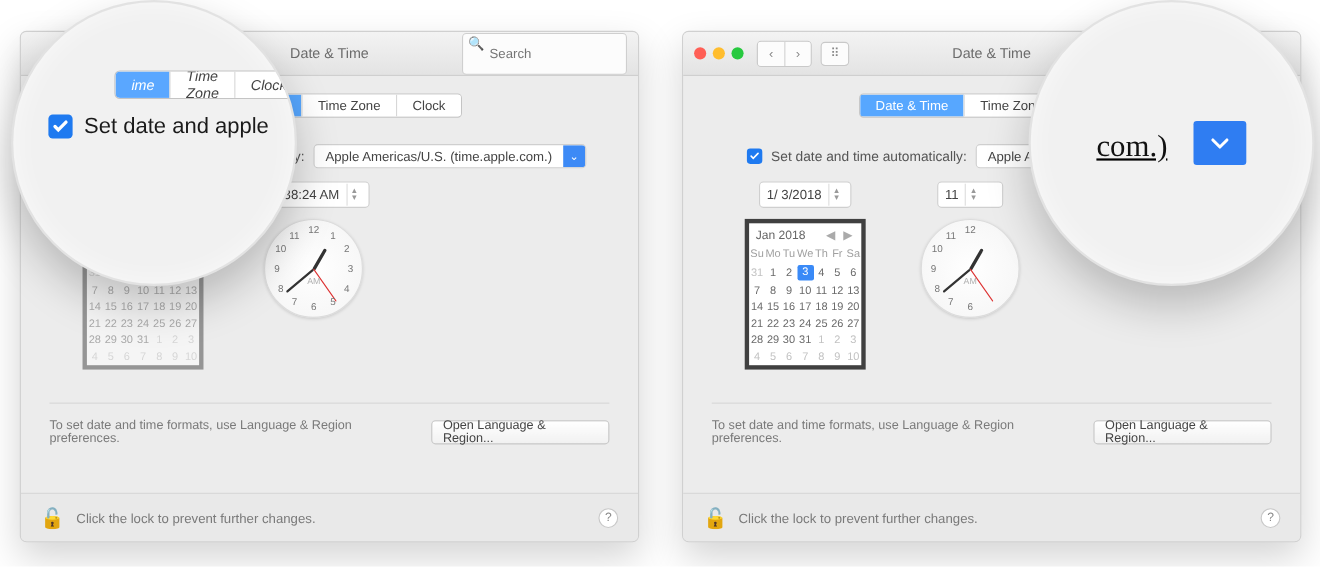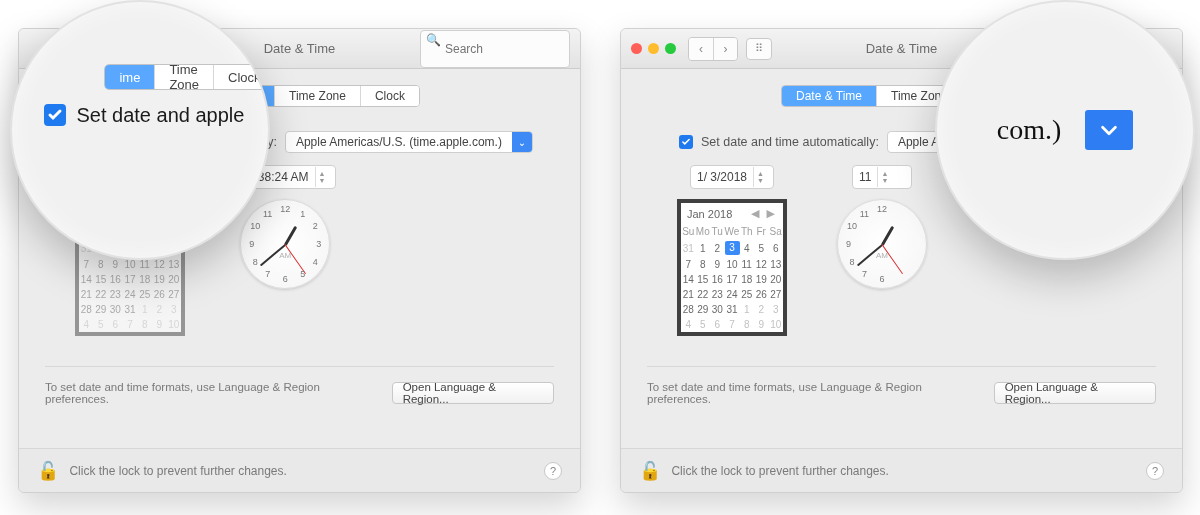--- a/index.html
+++ b/index.html
@@ -121,25 +121,25 @@
     overflow:hidden;display:flex;align-items:center;justify-content:center;
   }
   .mag1{left:10px;top:0;}
   .mag2{left:935px;top:0;}
   .mag-inner1{transform:scale(1);display:flex;flex-direction:column;align-items:flex-start;gap:14px;}
   .mag-inner1 .row1{display:flex;gap:10px;margin-left:40px;}
   .mag-inner1 .lbl{font-size:20px;color:#1a1a1a;font-weight:500;}
   .bigchk{width:22px;height:22px;border-radius:4px;background:#1f7af0;display:flex;align-items:center;justify-content:center;}
   .bigchk svg{width:16px;height:16px;}
   .mag-seg{display:flex;border:1px solid #c4c4c4;border-radius:5px;overflow:hidden;height:26px;background:#fff;margin-left:100px;margin-top:-66px;}
-  .mag-seg span{padding:12px 14px;font-size:13px;display:flex;align-items:center;border-left:1px solid #d7d7d7;color:#444;}
+  .mag-seg span{padding:12px 14px;font-size:13px;display:flex;align-items:center;border-left:1px solid #d7d7d7;color:#444;font-style:italic;}
   .mag-seg span:first-child{border-left:none;}
   .mag-seg span.active{background:#5aa7ff;color:#fff;}
 
-  .mag-inner2{display:flex;align-items:center;gap:16px;}
+  .mag-inner2{display:flex;align-items:flex-end;gap:16px;text-decoration:underline;}
   .mag-inner2 .txt{font-size:28px;color:#111;font-family:serif;}
   .mag-inner2 .bigarrow{width:48px;height:40px;background:#2f7df2;display:flex;align-items:center;justify-content:center;margin-left:8px;border-radius:3px;}
   .mag-inner2 .bigarrow svg{width:22px;height:22px;}
 </style>
 </head>
 <body>
 
 <div class="stage">
 
   <div class="window left">

